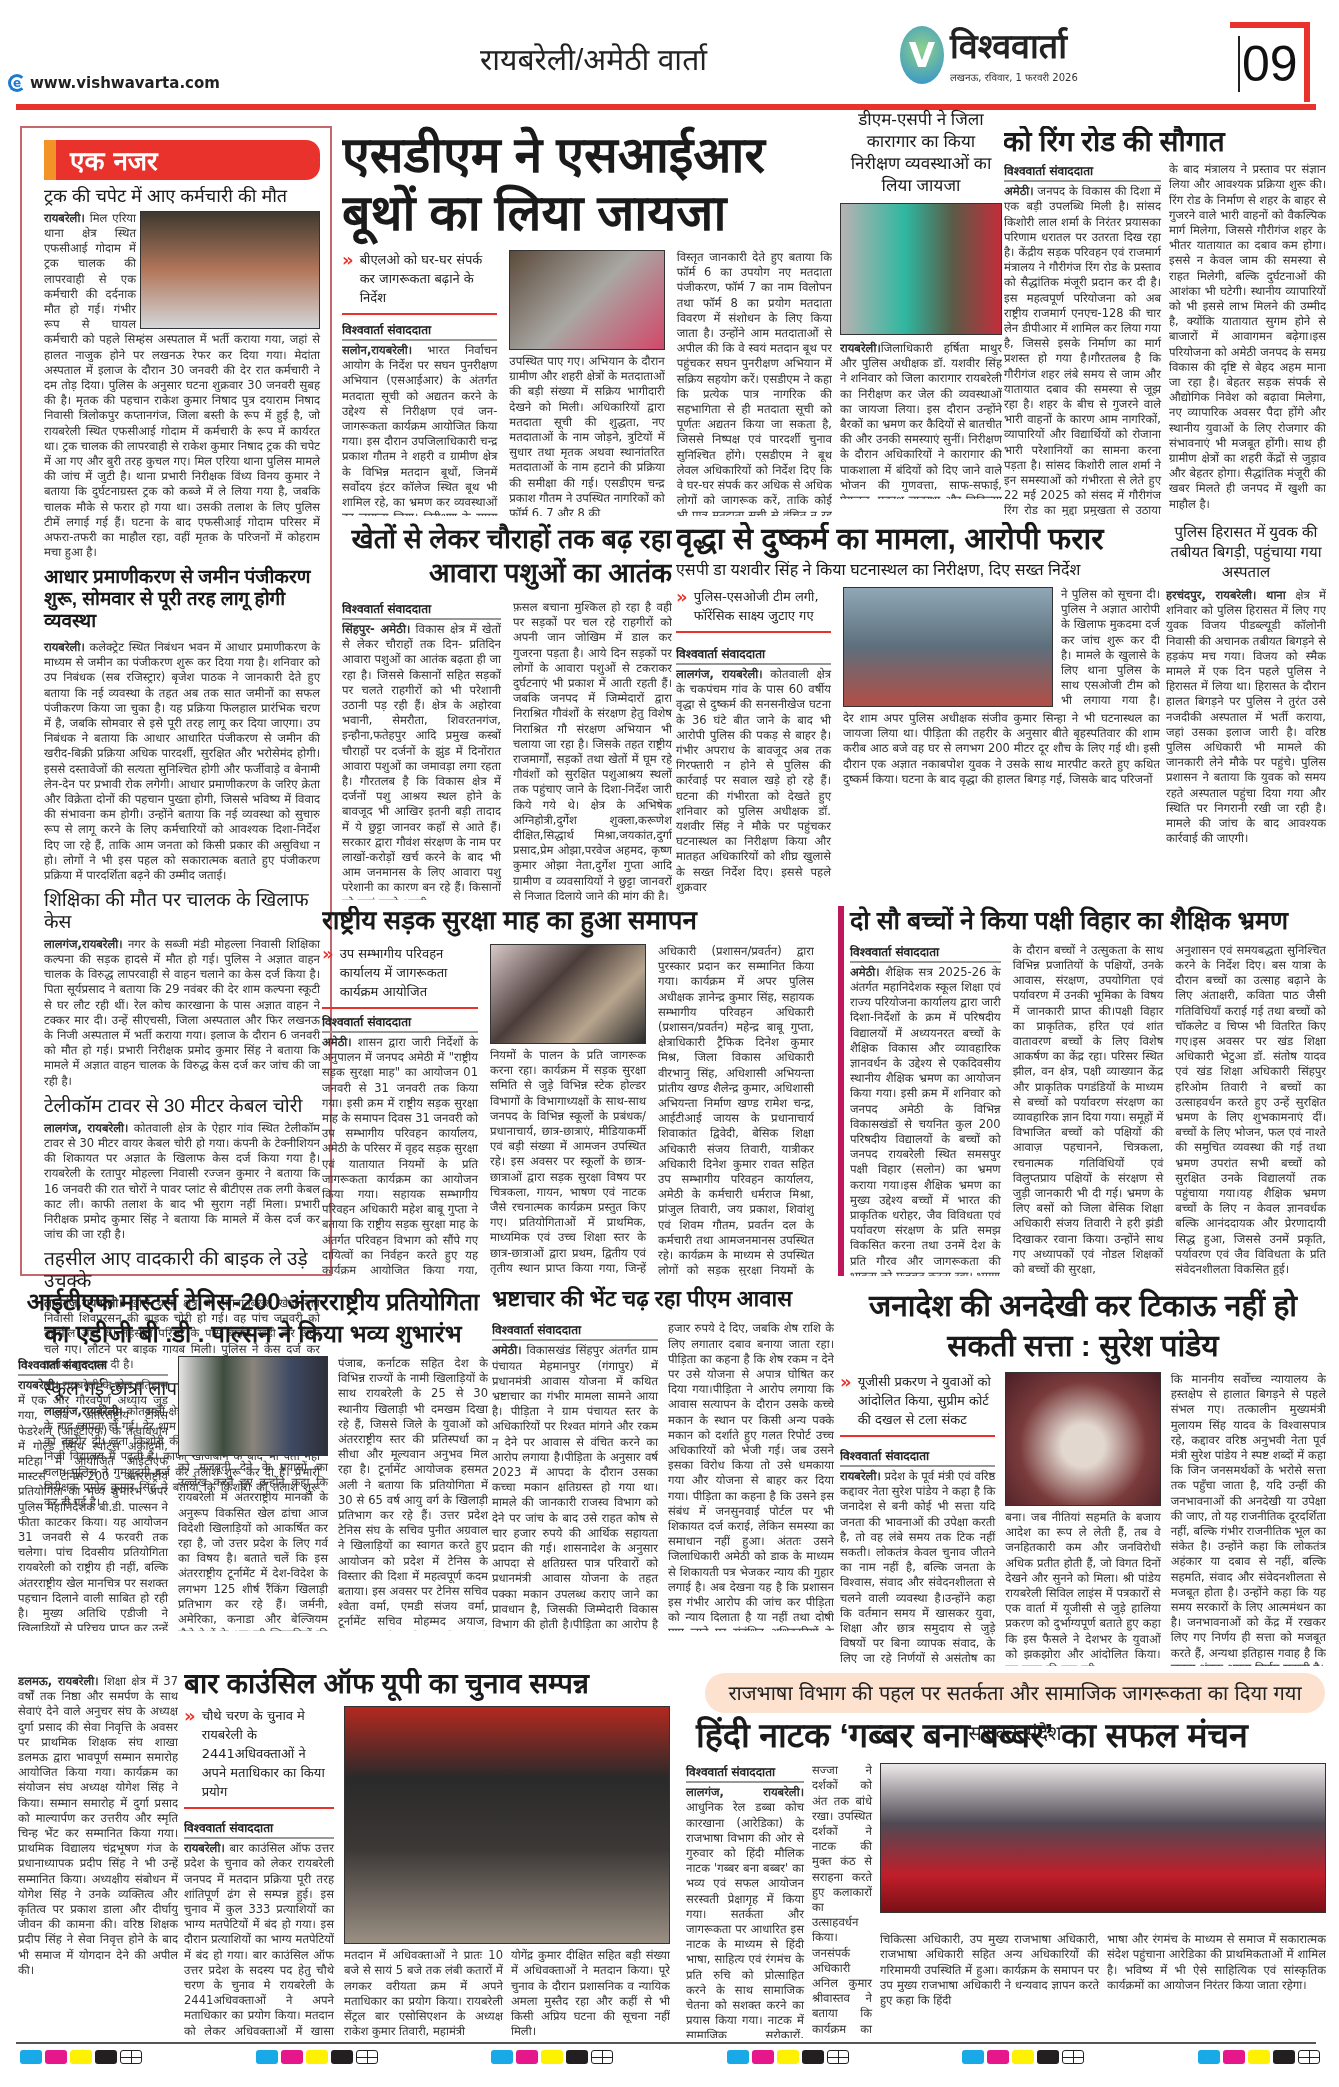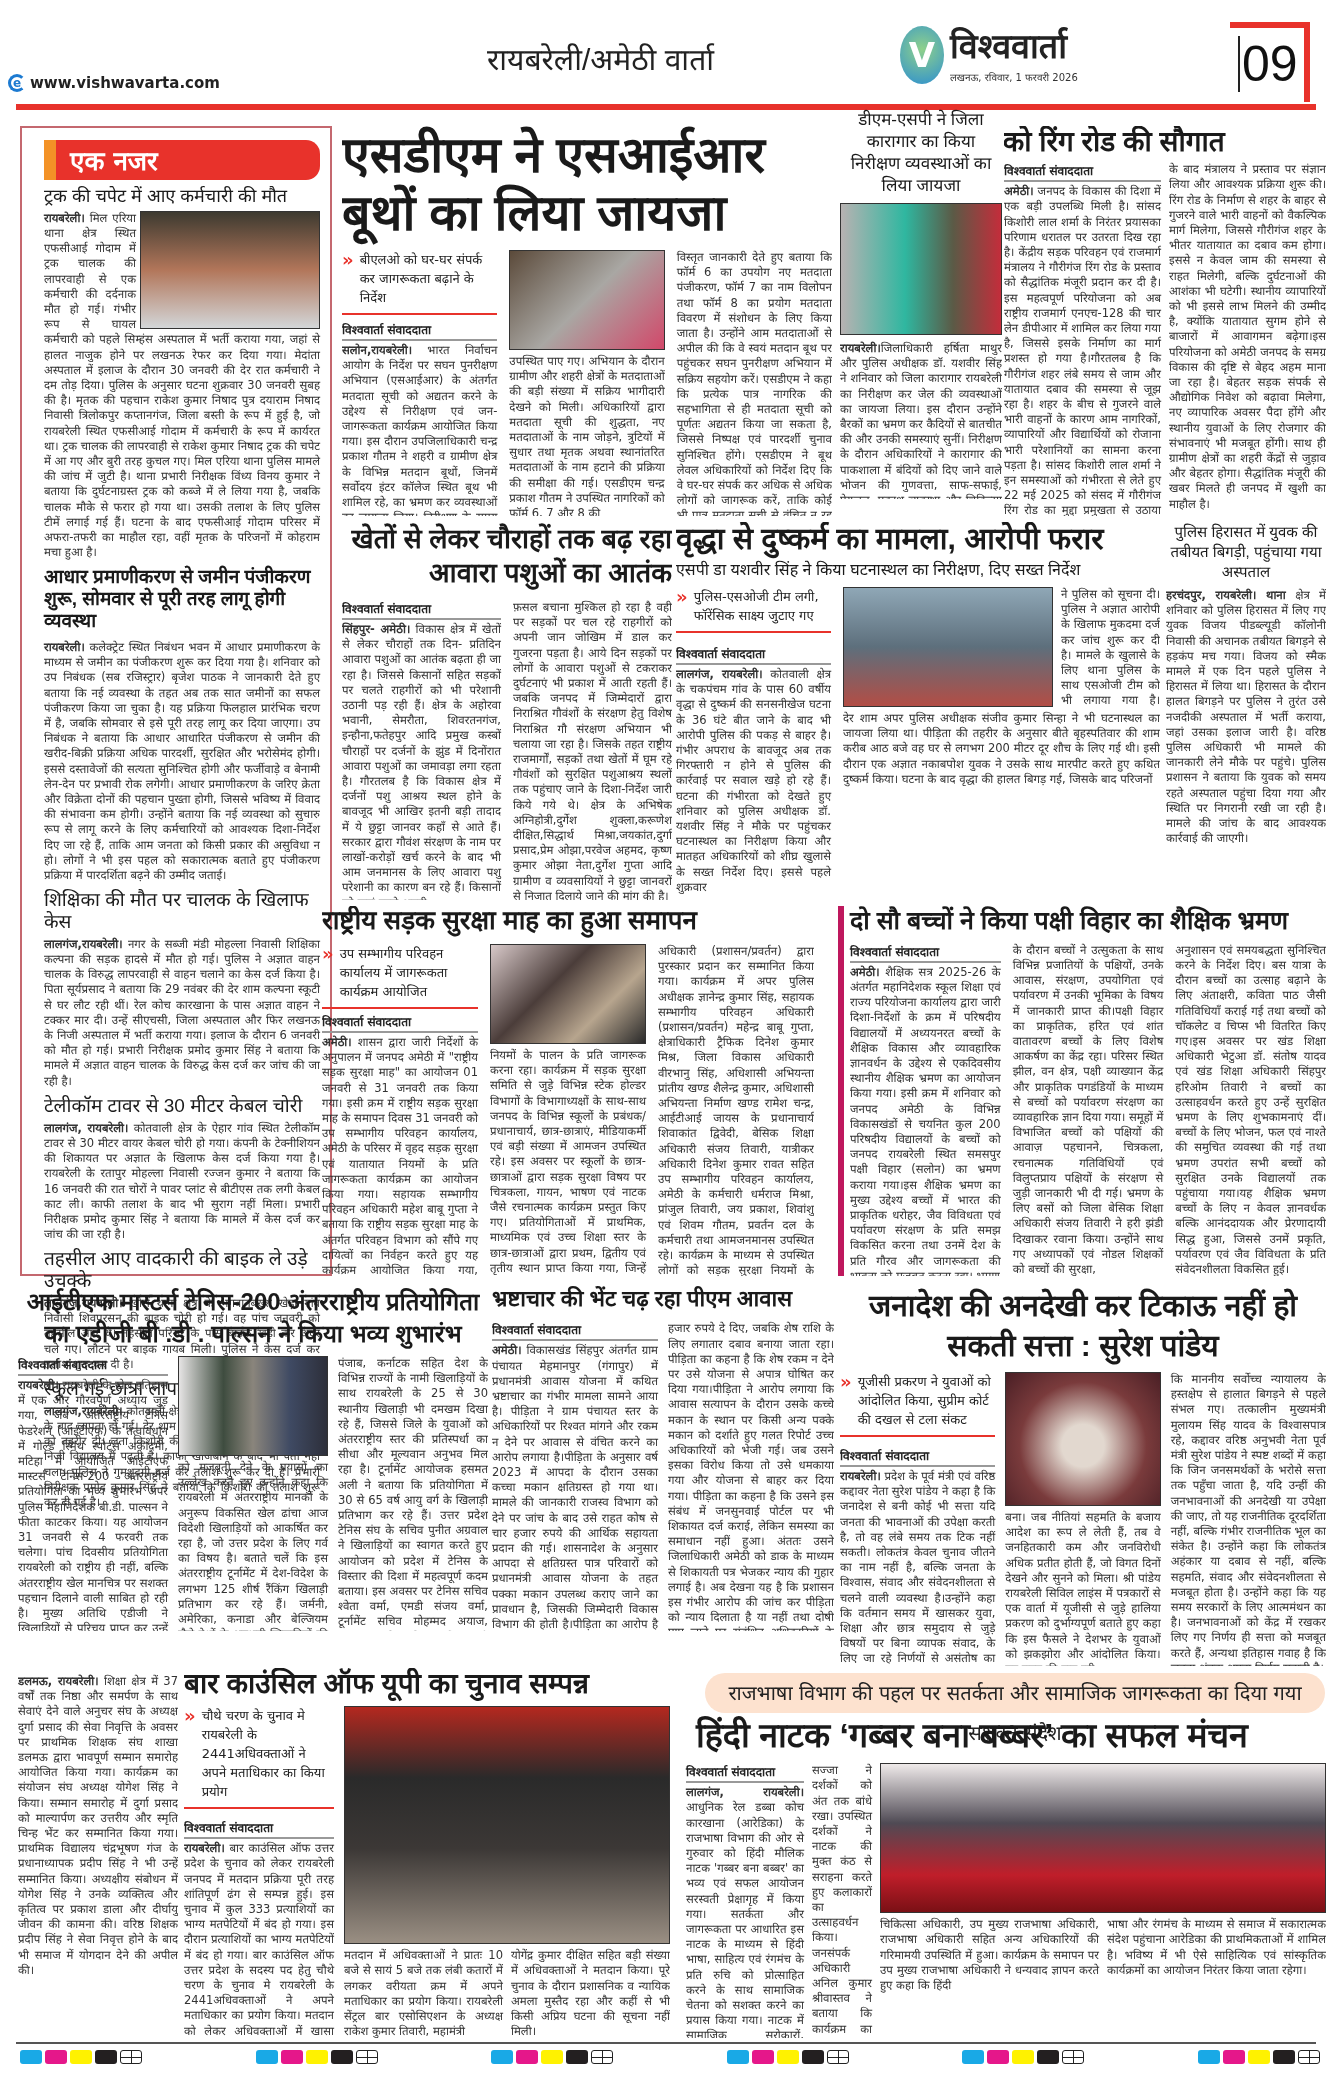--- a/index.html
+++ b/index.html
@@ -1,21 +1,21 @@
 <!DOCTYPE html>
 <html><head>
 <meta charset="utf-8">
 <style>
   * { box-sizing: border-box; margin: 0; padding: 0; }
   body { width: 1339px; height: 2087px; background: #fff; font-family: "DejaVu Sans", sans-serif; color: #222; position: relative; overflow: hidden; }
   .abs { position: absolute; }
   .masthead { left: 0; top: 0; width: 1339px; height: 110px; }
   .site-url { left: 8px; top: 74px; font-size: 15px; font-weight: bold; color: #222; display: flex; align-items: center; gap: 4px; }
   .ie-icon { width: 18px; height: 18px; border-radius: 50%; border: 3px solid #1c7ad1; border-right-color: transparent; color: #1c7ad1; font-weight: bold; font-size: 12px; line-height: 12px; text-align: center; }
-  .section-title { left: 480px; top: 38px; font-size: 30px; font-family: "Liberation Sans", sans-serif; color: #222; margin-left: 7px; }
+  .section-title { left: 480px; top: 38px; font-size: 30px; font-family: "Liberation Sans", sans-serif; color: #222; }
   .logo-wrap { left: 900px; top: 26px; display: flex; align-items: flex-start; gap: 6px; }
   .logo-circle { width: 44px; height: 58px; border-radius: 50%; background: radial-gradient(circle at 50% 40%, #8fd18b, #2d8fd0); color: #fff; font-weight: bold; font-size: 34px; text-align: center; line-height: 58px; }
   .logo-name { font-size: 34px; font-weight: bold; color: #222; line-height: 40px; }
   .logo-dateline { font-size: 10px; color: #333; margin-top: 4px; }
   .page-no-box { left: 1230px; top: 22px; width: 80px; height: 80px; border-top: 6px solid #e8322b; border-right: 6px solid #e8322b; }
   .page-no { left: 1238px; top: 36px; font-size: 50px; font-family: "Liberation Sans", sans-serif; color: #111; border-left: 2px solid #222; padding-left: 2px; line-height: 56px; }
   .red-rule { left: 16px; top: 104px; width: 1300px; height: 6px; background: #e8322b; }
 
   .box { border: 2px solid #c4686f; }
   .tag { background: #e8322b; color: #fff; font-size: 26px; font-weight: bold; padding: 2px 14px; border-left: 12px solid #f39227; border-radius: 0 14px 14px 0; }
@@ -266,21 +266,21 @@
 <div class="abs" style="left:676px; top:1716px; width:650px; height:322px; overflow:hidden;">
   <div class="hl" style="font-size:34px; font-weight:bold; margin-left:20px;">हिंदी नाटक ‘गब्बर बना बब्बर’ का सफल मंचन</div>
   <div style="display:flex; gap:8px; margin-top:8px; margin-left:10px;">
     <div style="flex:0 0 118px;">
       <div class="byline">विश्ववार्ता संवाददाता</div>
       <div class="body"><span class="dateline">लालगंज, रायबरेली।</span> <span>आधुनिक रेल डब्बा कोच कारखाना (आरेडिका) के राजभाषा विभाग की ओर से गुरुवार को हिंदी मौलिक नाटक 'गब्बर बना बब्बर' का भव्य एवं सफल आयोजन सरस्वती प्रेक्षागृह में किया गया। सतर्कता और जागरूकता पर आधारित इस नाटक के माध्यम से हिंदी भाषा, साहित्य एवं रंगमंच के प्रति रुचि को प्रोत्साहित करने के साथ सामाजिक चेतना को सशक्त करने का प्रयास किया गया। नाटक में सामाजिक सरोकारों, मानवीय मूल्यों और समकालीन विषयों को प्रभावशाली ढंग से प्रस्तुत किया गया। कलाकारों की सशक्त अभिनय क्षमता, संवादों की सटीक अदायगी और आकर्षक मंच-</span></div>
     </div>
     <div style="flex:0 0 60px;" class="body">सज्जा ने दर्शकों को अंत तक बांधे रखा। उपस्थित दर्शकों ने नाटक की मुक्त कंठ से सराहना करते हुए कलाकारों का उत्साहवर्धन किया। जनसंपर्क अधिकारी अनिल कुमार श्रीवास्तव ने बताया कि कार्यक्रम का शुभारंभ आरेडिका के मुख्य राजभाषा अधिकारी की अध्यक्षता में वरिष्ठ उप महाप्रबंधक, प्रधान मुख्य सामग्री प्रबंधक, प्रधान मुख्य यांत्रिक अभियंता, मुख्य प्रशासनिक अधिकारी, प्रधान मुख्य</div>
     <div style="flex:1;">
       <div class="photo" style="height:150px; background:linear-gradient(180deg,#efeaea,#4f4a54 40%,#c01e2a 75%,#7a1015);"></div>
-      <div class="cols" style="margin-top:4px; gap:8px;">
+      <div class="cols" style="margin-top:19px; gap:8px;">
         <div class="body">चिकित्सा अधिकारी, उप मुख्य राजभाषा अधिकारी, राजभाषा अधिकारी सहित अन्य अधिकारियों की गरिमामयी उपस्थिति में हुआ। कार्यक्रम के समापन पर उप मुख्य राजभाषा अधिकारी ने धन्यवाद ज्ञापन करते हुए कहा कि हिंदी</div>
         <div class="body">भाषा और रंगमंच के माध्यम से समाज में सकारात्मक संदेश पहुंचाना आरेडिका की प्राथमिकताओं में शामिल है। भविष्य में भी ऐसे साहित्यिक एवं सांस्कृतिक कार्यक्रमों का आयोजन निरंतर किया जाता रहेगा।</div>
       </div>
     </div>
   </div>
 </div>
 
 <div class="abs bottom-rule"></div>
 <div class="abs" style="left:20px; top:2050px; width:1300px; display:flex; justify-content:space-between;">
   <div class="regmarks">

